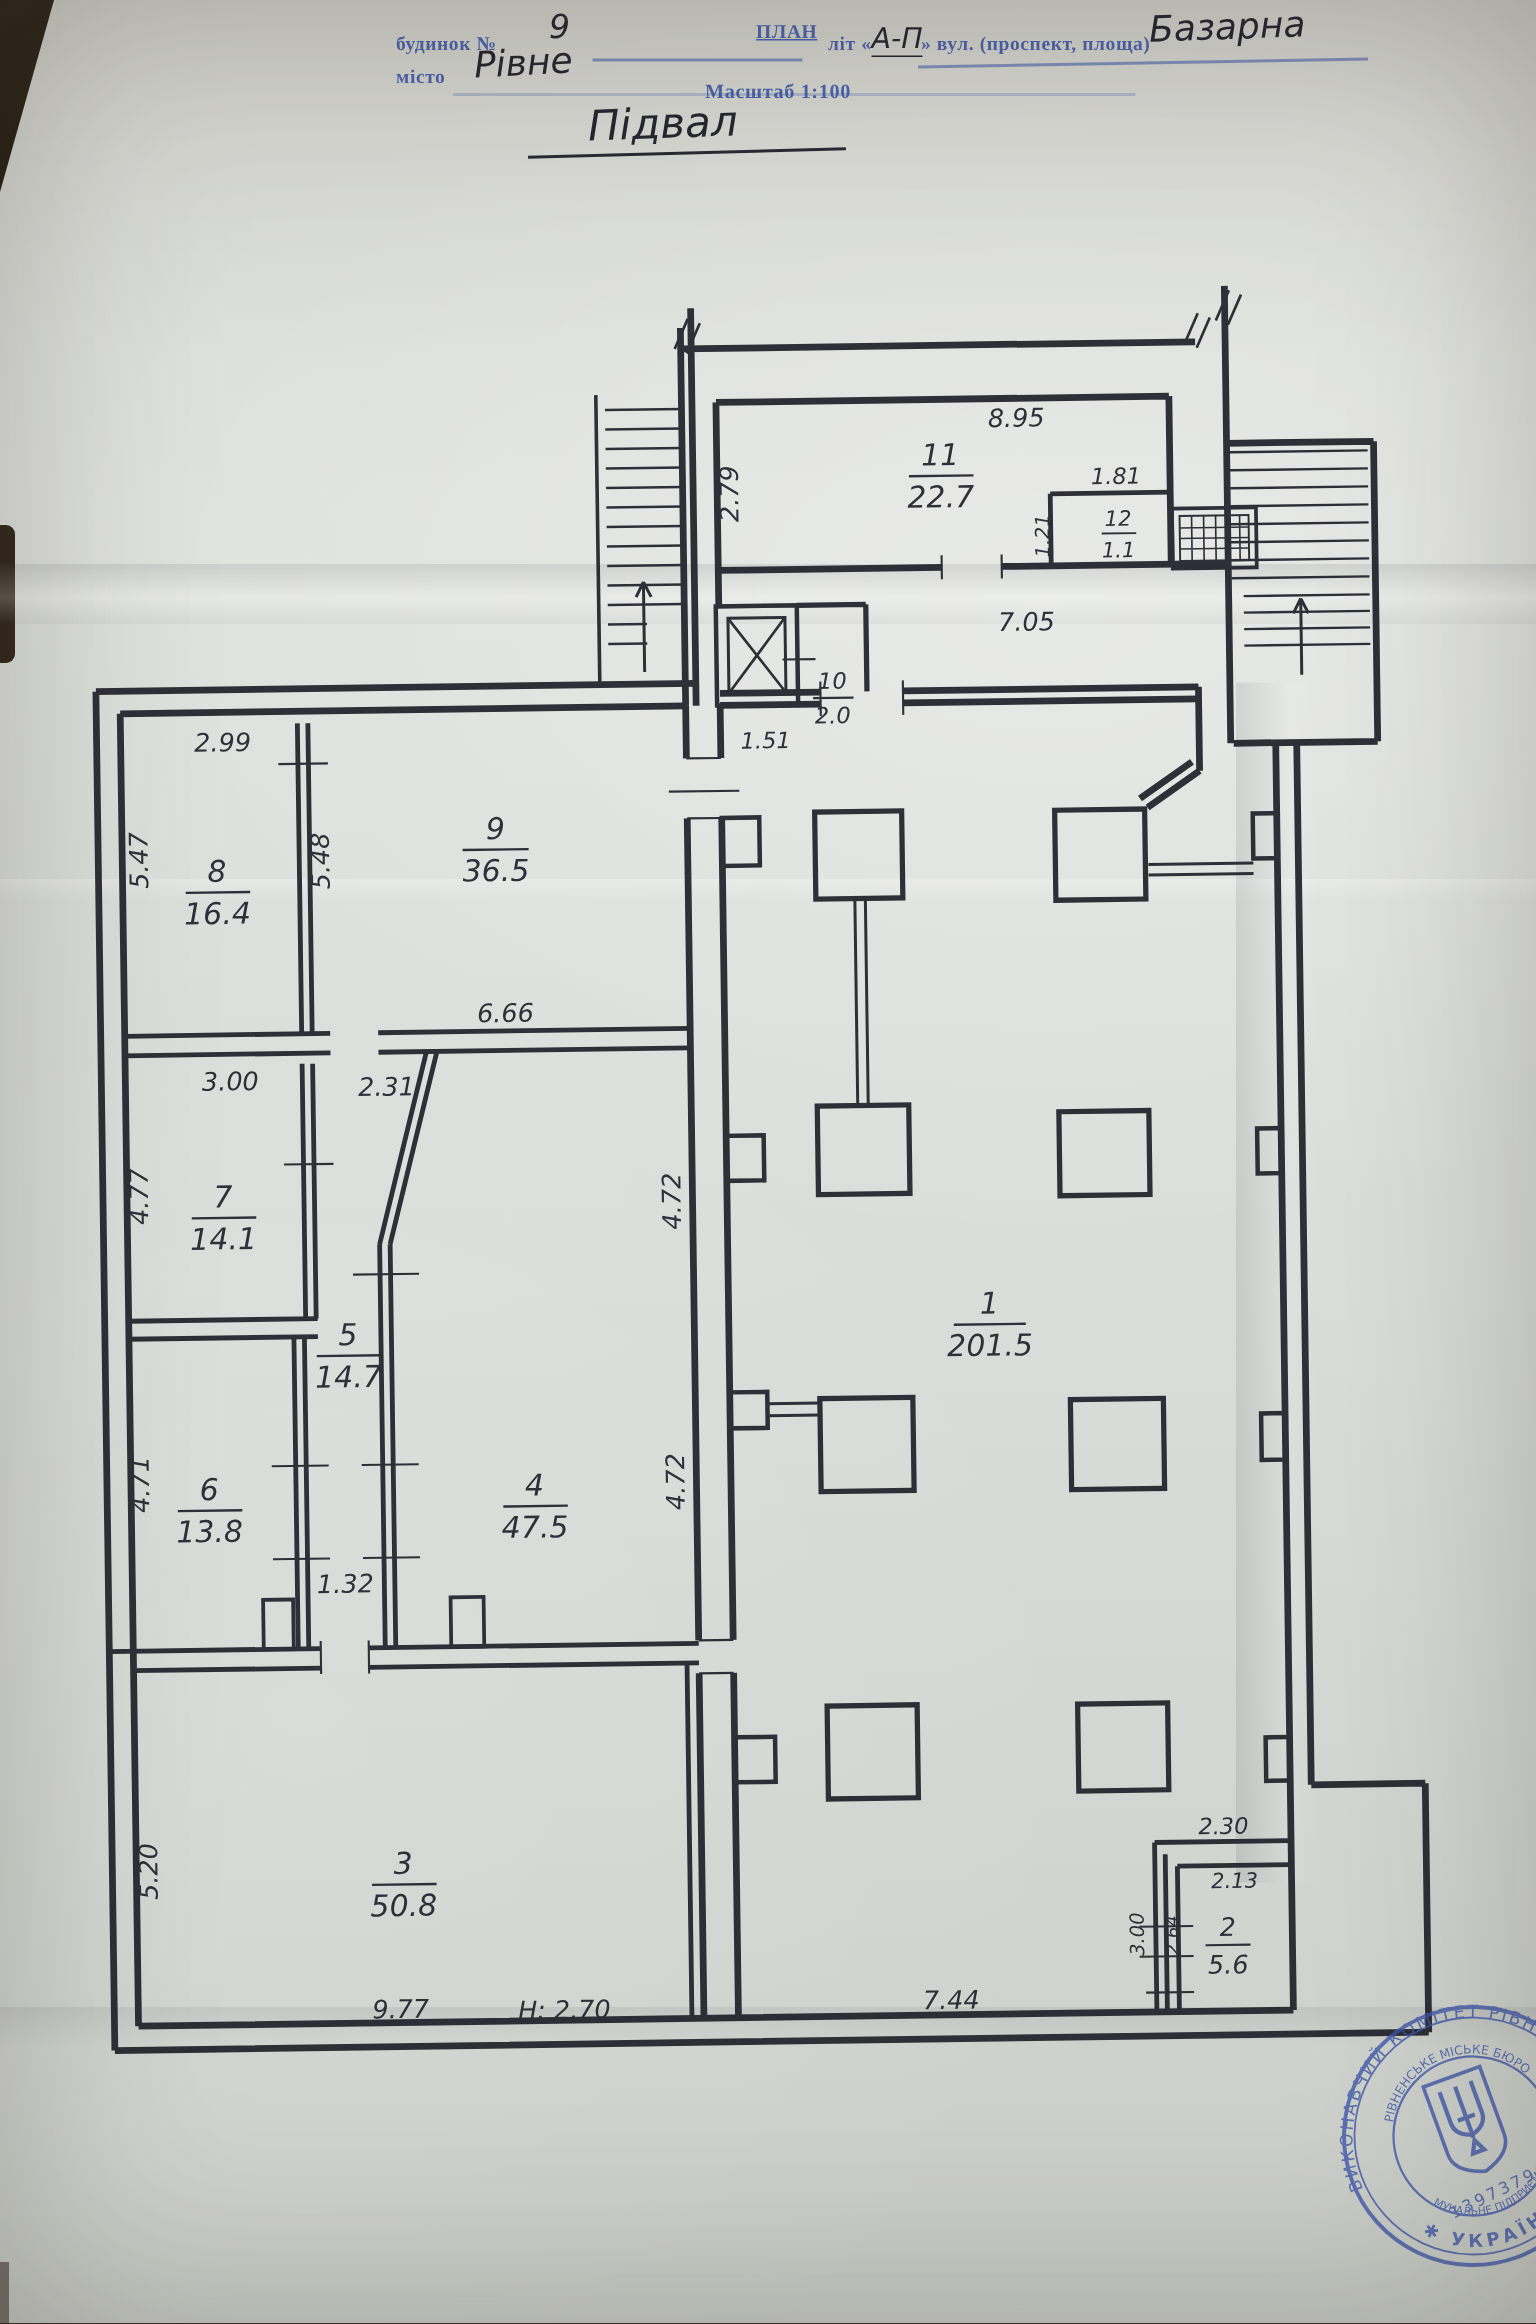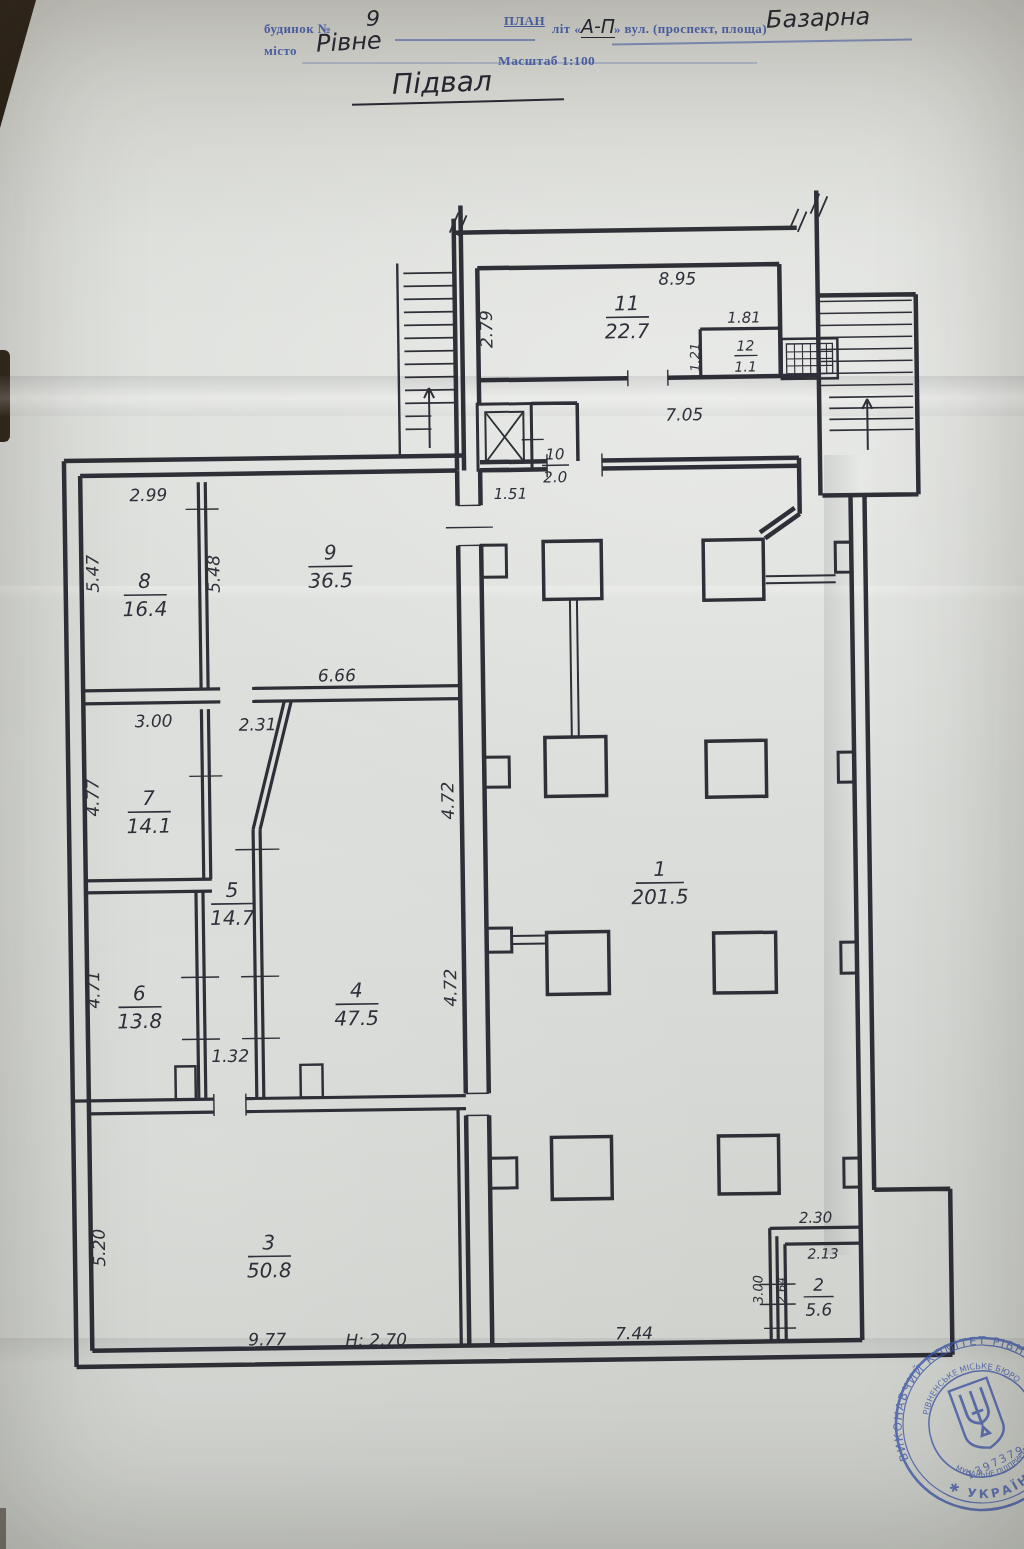--- a/index.html
+++ b/index.html
@@ -50,21 +50,21 @@
   <div class="hw" style="left:366px;top:6px;font-size:22px;">9</div>
   <div class="blank-line" style="left:395px;top:39px;width:140px;"></div>
   <div class="print" style="left:552px;top:21px;">літ «</div>
   <div class="hw" style="left:581px;top:15px;font-size:19px;border-bottom:1.5px solid #262631;">А-П</div>
   <div class="print" style="left:614px;top:21px;">» вул. (проспект, площа)</div>
   <div class="hw" style="left:766px;top:4px;font-size:24px;transform:rotate(-2deg);">Базарна</div>
   <div class="blank-line" style="left:612px;top:41px;width:300px;transform:rotate(-1deg);"></div>
   <div class="print" style="left:264px;top:43px;">місто</div>
   <div class="hw" style="left:316px;top:28px;font-size:24px;transform:rotate(-3deg);">Рівне</div>
   <div class="blank-line" style="left:302px;top:62px;width:455px;opacity:.45;"></div>
-  <div class="print" style="left:470px;top:53px;font-size:13.5px;margin-left:28px;">Масштаб 1:100</div>
+  <div class="print" style="left:470px;top:53px;font-size:13.5px;">Масштаб 1:100</div>
   <div class="hw" style="left:392px;top:66px;font-size:28px;transform:rotate(-2deg);">Підвал</div>
   <div class="ink-line" style="left:352px;top:101px;width:212px;transform:rotate(-1.5deg);"></div>
 
   <svg viewBox="0 0 1024 1549" width="1024" height="1549" style="position:absolute;inset:0;">
     <defs>
       <path id="st-outer" d="M -76,30 A 81,81 0 1 1 76,30"></path>
       <path id="st-bottom" d="M -50,54 A 72,72 0 0 0 50,54"></path>
       <path id="st-inner" d="M -49,18 A 53,53 0 1 1 49,18"></path>
       <path id="st-inner2" d="M -42,32 A 53,53 0 0 0 42,32"></path>
     </defs>

